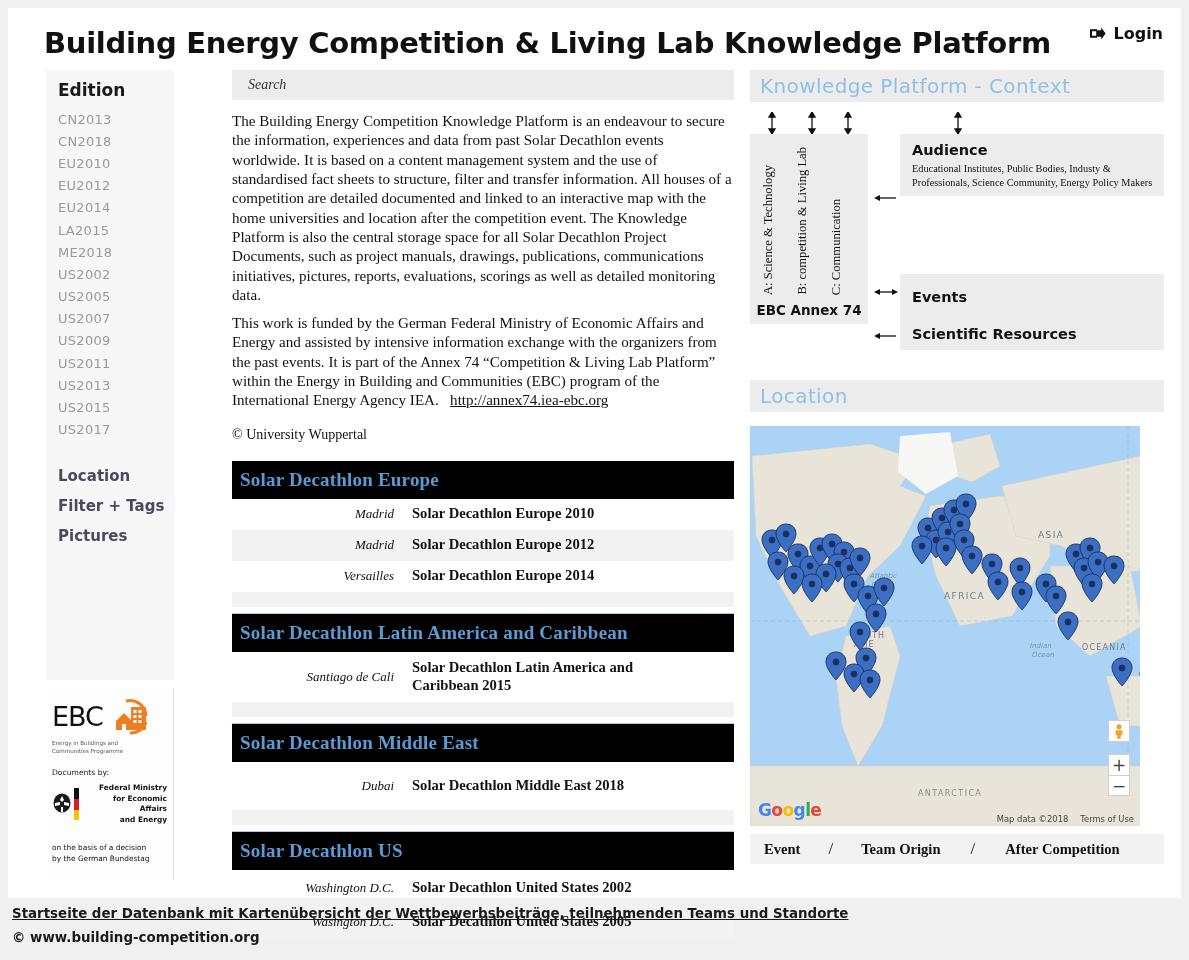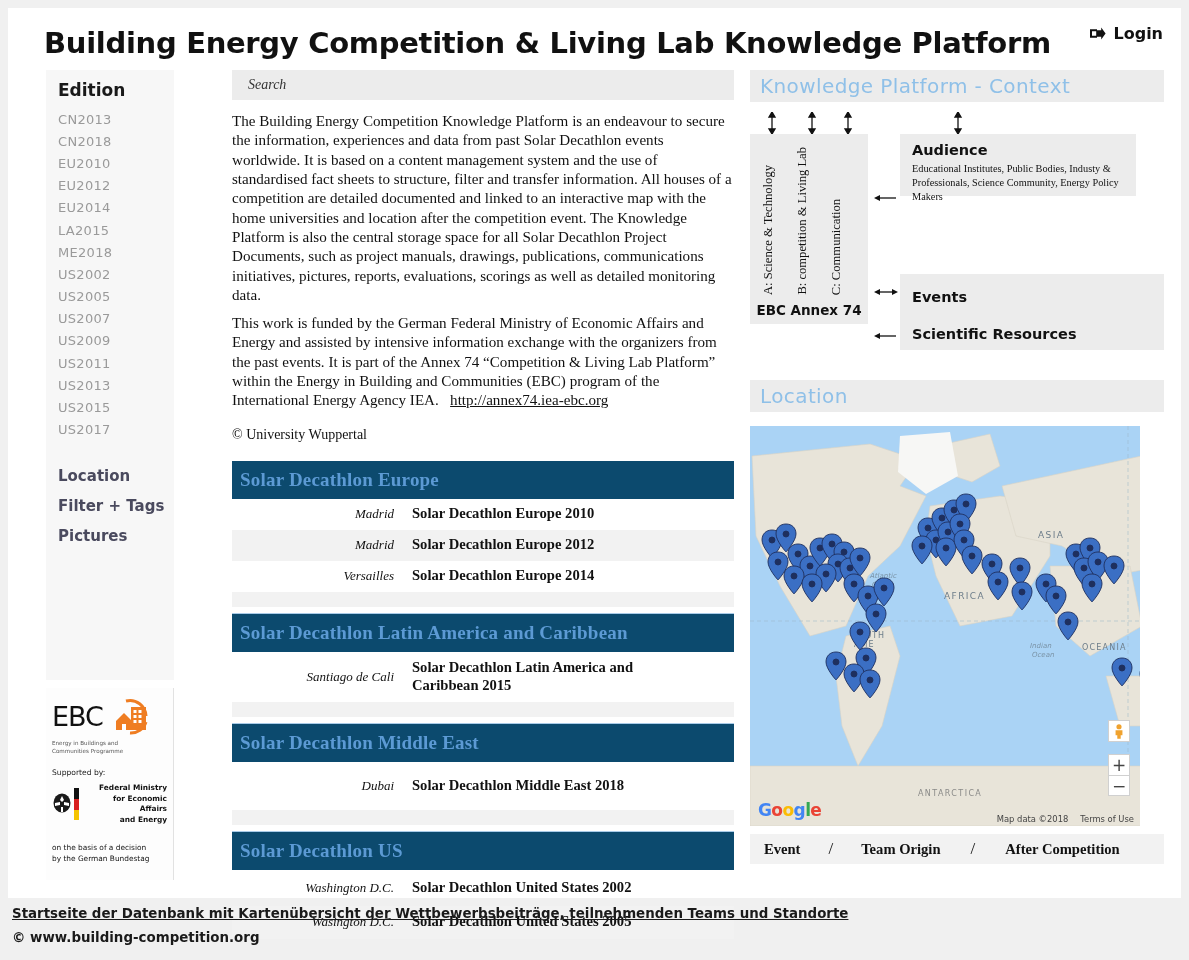--- a/index.html
+++ b/index.html
@@ -99,21 +99,21 @@
   .para {
     font-size: 15.1px; color: #111; line-height: 1.28;
     text-align: left; margin-top: 12px;
   }
   .para.second { margin-top: 9px; }
   .copy { font-size: 14px; color: #111; margin-top: 16px; }
 
   
   .tbl { margin-top: 18px; }
   .tbl-head {
-    background: #0c4a6e; border-top: 1.5px solid #a9cbe8;
+    background: #000000; border-top: 1.5px solid #a9cbe8;
     padding: 8px 0 8px 8px;
   }
   .tbl-head.first { border-top: none; }
   .tbl-title {
     font-size: 19px; color: #5c9ad4; font-weight: bold;
     letter-spacing: 0.2px;
   }
   .trow { display: flex; align-items: center; min-height: 31px; }
   .trow.alt { background: #f2f2f2; }
   .tc-city {
@@ -153,21 +153,21 @@
   .vlab.a { left: 11px; }
   .vlab.b { left: 45px; }
   .vlab.c { left: 79px; }
   .annex-label {
     position: absolute; left: 0; bottom: 4px; width: 118px;
     text-align: center;
     font-family: "DejaVu Sans", sans-serif;
     font-size: 13.5px; font-weight: bold; color: #111;
   }
   .rbox { position: absolute; left: 150px; background: #ececec; }
-  .rbox-audience { top: 22px; width: 236px; height: 62px; padding: 8px 10px 0 12px; }
+  .rbox-audience { top: 22px; width: 264px; height: 62px; padding: 8px 10px 0 12px; }
   .rbox-events { top: 162px; width: 264px; height: 45px; display: flex; align-items: center; padding-left: 12px; }
   .rbox-sci { top: 206px; width: 264px; height: 32px; display: flex; align-items: center; padding-left: 12px; }
   .rbox-title {
     font-family: "DejaVu Sans", sans-serif;
     font-size: 14.5px; font-weight: bold; color: #111;
   }
   .rbox-desc { font-size: 10.3px; color: #111; line-height: 1.34; margin-top: 4px; }
   .conn { position: absolute; left: 124px; width: 24px; height: 12px; }
 
   
@@ -269,21 +269,21 @@
           <rect x="32.5" y="19" width="3" height="3" fill="#fff"></rect>
           <rect x="27.5" y="24" width="3" height="3" fill="#fff"></rect>
           <rect x="32.5" y="24" width="3" height="3" fill="#fff"></rect>
           <path d="M10 25 L18 17 L26 25 L26 34 L10 34 Z" fill="#ef7d22"></path>
           <rect x="16" y="28" width="4" height="6" fill="#fff"></rect>
         </svg>
       </span>
     </div>
     <div class="ebc-sub" style="white-space:pre-line;">Energy in Buildings and
 Communities Programme</div>
-    <div class="sup-by">Supported by:</div>
+    <div class="sup-by">Documents by:</div>
     <div class="bmwi">
       <span class="bmwi-eagle">
         <svg viewBox="0 0 20 22" width="20" height="22">
           <ellipse cx="10" cy="10" rx="8.5" ry="9.5" fill="#1a1a1a"></ellipse>
           <path d="M10 3 L12 7 L10 9 L8 7 Z" fill="#fff"></path>
           <path d="M3 10 L8 9 L8 12 L3 13 Z" fill="#fff"></path>
           <path d="M17 10 L12 9 L12 12 L17 13 Z" fill="#fff"></path>
           <rect x="9" y="14" width="2" height="5" fill="#fff"></rect>
         </svg>
       </span>

